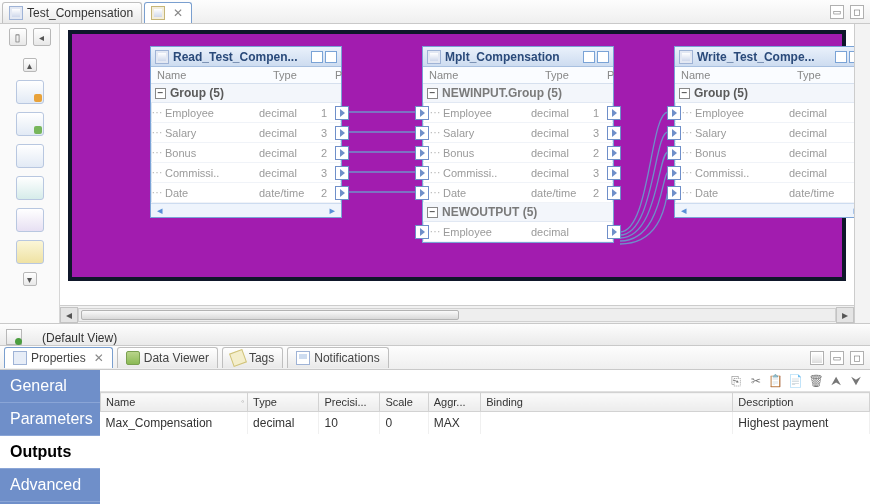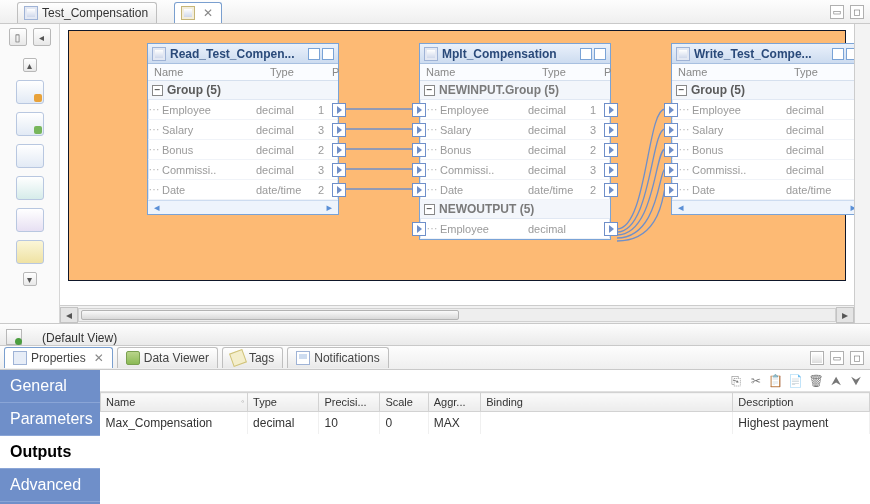--- a/index.html
+++ b/index.html
@@ -1,20 +1,20 @@
 <!DOCTYPE html>
 <html><head>
 <meta charset="utf-8">
 <style>
   * { box-sizing: border-box; margin: 0; padding: 0; }
   body { font-family: "Segoe UI", Tahoma, sans-serif; font-size: 12px; color: #333; background: #f0f0f0; width: 870px; height: 504px; overflow: hidden; }
 
   
   .editor-tabs { display: flex; align-items: center; background: linear-gradient(#fdfdfd,#efefef); border-bottom: 1px solid #c9c9c9; height: 24px; position: relative; }
-  .tab { display: flex; align-items: center; gap: 4px; padding: 2px 8px 2px 6px; border: 1px solid #bfbfbf; border-bottom: none; background: linear-gradient(#fff,#e9e9e9); margin-left: 17px; margin-top: 2px; border-radius: 3px 3px 0 0; height: 21px; cursor: pointer; }
+  .tab { display: flex; align-items: center; gap: 4px; padding: 2px 8px 2px 6px; border: 1px solid #bfbfbf; border-bottom: none; background: linear-gradient(#fff,#e9e9e9); margin-left: 2px; margin-top: 2px; border-radius: 3px 3px 0 0; height: 21px; cursor: pointer; }
   .tab.active { background: #fff; border-color: #7a9fcf; box-shadow: inset 0 1px 0 #fff; }
   .tab .close { margin-left: 4px; color: #888; }
   .tab-right-controls { margin-left: auto; display: flex; gap: 6px; padding-right: 6px; color: #666; }
   .icon16 { width:14px; height:14px; display:inline-block; background:#e3e8f3; border:1px solid #9fb3d6; position:relative; flex:none; }
   .icon16.map { background:#f3eedd; border-color:#c6b678; }
   .icon16::after{content:""; position:absolute; inset:2px; background:linear-gradient(#fff,#cfd8eb);}
 
   
   .workspace { display:flex; height: 300px; background:#fff; border-bottom:1px solid #c9c9c9; position:relative;}
   .palette { width: 60px; display:flex; flex-direction:column; align-items:center; padding-top:4px; border-right:1px solid #d6d6d6; background:#fafafa; gap:8px; }
@@ -23,21 +23,21 @@
   .pal-icon { width:28px; height:24px; border:1px solid #b8c7e0; border-radius:3px; background:linear-gradient(#fff,#e2eaf5); cursor:pointer; position:relative;}
   .pal-icon.orange::after{content:""; position:absolute; right:1px; bottom:1px; width:8px; height:8px; background:#e8a23a; border-radius:2px;}
   .pal-icon.green::after{content:""; position:absolute; right:1px; bottom:1px; width:8px; height:8px; background:#77b65c; border-radius:2px;}
   .pal-icon.teal{background:linear-gradient(#fff,#d6ecea);}
   .pal-icon.purple{background:linear-gradient(#fff,#e7e0f3);}
   .pal-icon.yellow{background:linear-gradient(#fbf6d8,#efe2a3);}
 
   
   .canvas-wrap { flex:1; display:flex; flex-direction:column; }
   .canvas { flex:1; position:relative; overflow:hidden; background:#fff; }
-  .canvas-inner { position:absolute; inset:6px 8px 24px 8px; background:#fdba74; border:1px solid #0f172a; }
+  .canvas-inner { position:absolute; inset:6px 8px 24px 8px; background:#a21caf; border:4px solid #0f172a; }
   .tx-box { position:absolute; width:192px; background:#fff; border:1px solid #7aa3d6; box-shadow:0 0 0 1px #dae5f3 inset; }
   .tx-title { display:flex; align-items:center; gap:4px; background:linear-gradient(#eaf1fb,#cddcf0); border-bottom:1px solid #a8c0e0; height:20px; padding:0 4px; font-weight:bold; color:#2a4a7a;}
   .tx-title .r { margin-left:auto; display:flex; gap:2px;}
   .tx-title .r span{ width:12px;height:12px; border:1px solid #7aa3d6; background:#fff; cursor:pointer;}
   .tx-cols { display:flex; background:#fafcff; font-size:11px; color:#888; border-bottom:1px solid #d6e0ee;}
   .tx-cols div{ padding:2px 6px;}
   .cname{flex:1;} .ctype{width:62px;} .cprec{width:12px;}
   .tx-group { display:flex; align-items:center; gap:4px; padding:2px 4px; background:#f3f6fb; border-bottom:1px solid #e1e8f3; color:#5a5a5a; font-weight:bold;}
   .tx-group .tog{width:11px;height:11px;border:1px solid #888;display:flex;align-items:center;justify-content:center;font-size:10px;line-height:1;background:#fff;}
   .tx-row{ display:flex; font-size:11px; color:#9a9a9a; border-bottom:1px solid #f0f3f8; height:20px; align-items:center;}

